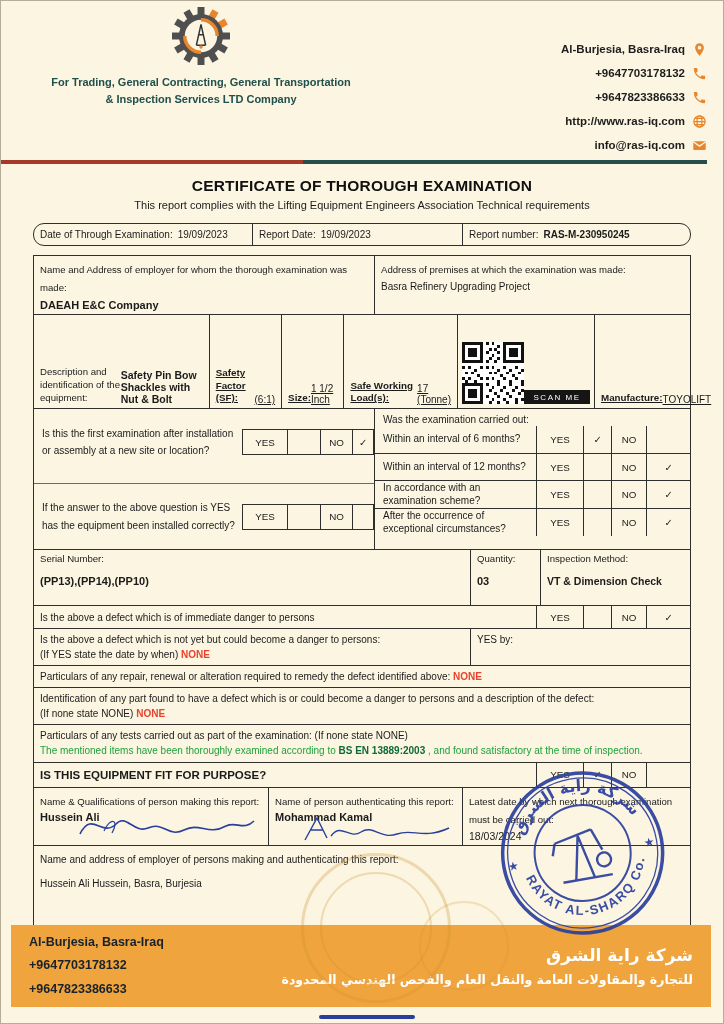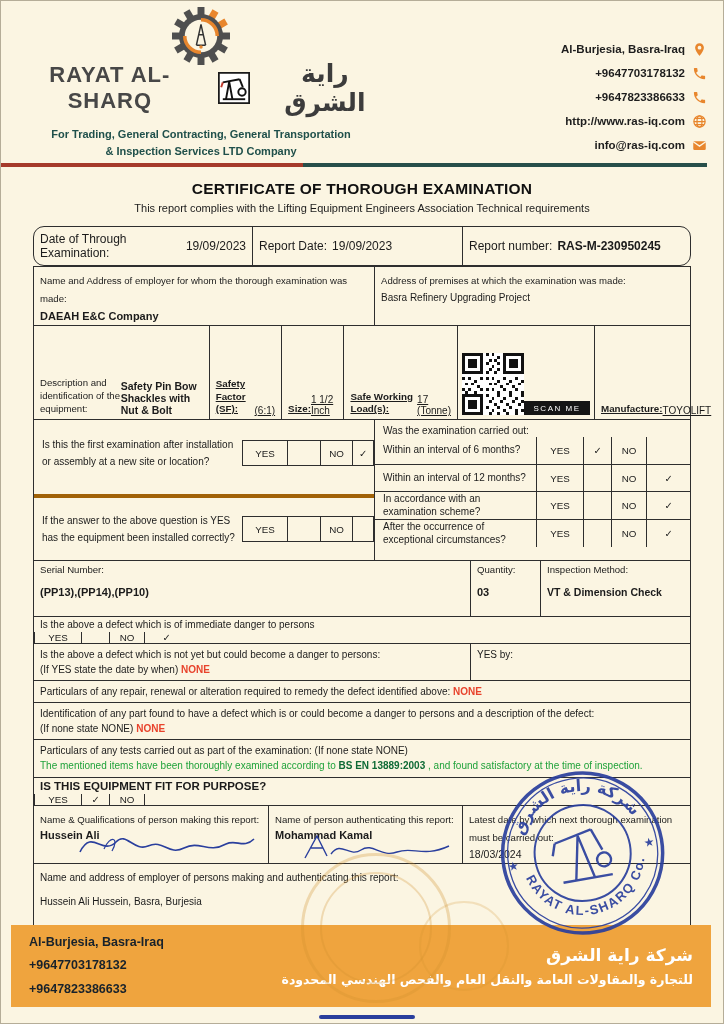--- a/index.html
+++ b/index.html
@@ -31,21 +31,21 @@
   .sheet{margin:12px 32px 0;}
   .tbl{border:1.4px solid #2e2e2e;}
   .trow{display:flex;border-top:1px solid #2e2e2e;align-items:stretch;}
   .trow:first-child{border-top:none;}
   .tcell{border-left:1px solid #2e2e2e;padding:3px 6px;}
   .trow>.tcell:first-child{border-left:none;}
   .full{flex:1;}
   .lbl{font-size:9.6px;line-height:1.35;}
   .val{font-weight:bold;font-size:11px;}
 
-  .meta-tbl{font-size:12px;border-radius:11px;}
+  .meta-tbl{margin-bottom:9px;font-size:10px;border-radius:11px;}
   .meta-tbl .tcell{display:flex;align-items:center;gap:5px;padding:5px 6px;}
   .meta-tbl .w1{width:218px}.meta-tbl .w2{width:210px}
 
   
   .eq .tcell{display:flex;align-items:flex-end;}
   .eq{min-height:94px;}
   .eq-label{font-size:9.8px;font-weight:bold;text-decoration:underline;line-height:1.3;}
   .eq-val{margin-top:18px;font-size:10px;text-decoration:underline;}
   .c-desc{width:190px}.c-sf{width:78px}.c-size{width:67px}.c-swl{width:123px}.c-man{width:96px}
   .qr-cell{flex:1;align-items:center;justify-content:center;padding:4px;}
@@ -53,42 +53,42 @@
 
   
   .emp{min-height:48px;}
   .emp .left{width:340px}
   .emp .val{display:block;margin-top:4px;}
 
   
   .qleft{width:340px;display:flex;flex-direction:column;gap:8px;}
   .qright{flex:1;border-left:1px solid #2e2e2e;display:flex;flex-direction:column;}
   .qblock{display:flex;align-items:center;min-height:66px;padding:2px 0;}
-  .qblock+.qblock{border-top:4px solid #a16207;}
+  .qblock+.qblock{border-top:1px solid #a16207;}
   .qtext{flex:1;font-size:10px;line-height:1.75;padding:2px 8px;}
   .ynb{display:flex;height:26px;align-self:center;}
   .ynb>div{border:1px solid #2e2e2e;margin-left:-1px;display:flex;align-items:center;justify-content:center;font-size:9.8px;}
   .bw46{width:46px}.bw34{width:34px}.bw33{width:33px}.bw22{width:22px}
   .qr-header{font-size:10px;padding:5px 8px 1px;}
   .qrrow{display:flex;align-items:center;min-height:27px;}
   .qrrow+.qrrow{border-top:1px solid #2e2e2e;}
   .qrtext{flex:1;font-size:10px;line-height:1.25;padding:1px 8px;}
   .cellline{display:flex;align-self:stretch;}
   .cellline>div{border-left:1px solid #2e2e2e;display:flex;align-items:center;justify-content:center;font-size:9.8px;}
   .cw47{width:47px}.cw28{width:28px}.cw35{width:35px}.cw44{width:44px}
   .mark{font-family:"DejaVu Sans",sans-serif;font-weight:bold;}
 
   
   .serial{min-height:56px;}
   .serial .tcell{display:flex;flex-direction:column;}
   .s1{width:436px}.s2{width:70px}
   .serial .val{margin-top:9px;}
 
   
-  .ynrow{min-height:23px;flex-direction:column;}
+  .ynrow{min-height:23px;}
   .ynrow .text{flex:1;display:flex;align-items:center;font-size:10px;padding:2px 6px;}
   .fit .text{font-weight:bold;font-size:11.5px;}
   .fit{min-height:25px;}
 
   .pot{min-height:31px;}
   .pot .left{width:436px}
   .none{color:#e8432c;font-weight:bold;margin-top:12px;}
   .plain-row{font-size:10px;line-height:1.5;}
   .green-text{color:#1fa23a;font-size:10px;line-height:1.45;margin-top:1px;}
   .standard{color:#0e6a35;font-weight:bold;}
@@ -140,37 +140,20 @@
           </g>
           <circle cx="50" cy="50" r="38" fill="#4f4f4f"></circle>
           <circle cx="50" cy="50" r="28" fill="#fbf5e2"></circle>
           <path d="M 50 22 A 28 28 0 0 1 78 50" stroke="#e8862d" stroke-width="6" fill="none"></path>
           <path d="M 22 50 A 28 28 0 0 0 50 78" stroke="#e8862d" stroke-width="6" fill="none"></path>
           <g stroke="#333" stroke-width="2.5" fill="none">
             <path d="M50 30 L42 66 M50 30 L58 66 M45 48 L55 48 M42 66 L58 66"></path>
           </g>
           <circle cx="50" cy="69" r="3" fill="#e8862d"></circle>
         </svg>
-      </div>
-      <div class="logo-row">
-        <span class="company-en">RAYAT AL-SHARQ</span>
-        <span class="pump-box">
-          <svg width="32" height="32" viewBox="0 0 40 40">
-            <rect x="1" y="1" width="38" height="38" fill="#fff" stroke="#1a1a1a" stroke-width="2.4"></rect>
-            <g stroke="#111" stroke-width="2.4" fill="none">
-              <path d="M6 34 H34"></path>
-              <path d="M14 12 L10 34 M14 12 L18 34"></path>
-              <path d="M6 13 L27 9"></path>
-              <path d="M27 9 L31 19"></path>
-              <circle cx="30" cy="25" r="4.6"></circle>
-            </g>
-            <path d="M6 13 L4 19" stroke="#c0392b" stroke-width="2.4"></path>
-          </svg>
-        </span>
-        <span class="company-ar">راية الشرق</span>
       </div>
       <div class="tagline">
         <div>For Trading, General Contracting, General Transportation</div>
         <div>&amp; Inspection Services LTD Company</div>
       </div>
     </div>
 
     <div class="contacts">
       <div class="contact-row">
         <span>Al-Burjesia, Basra-Iraq</span>

